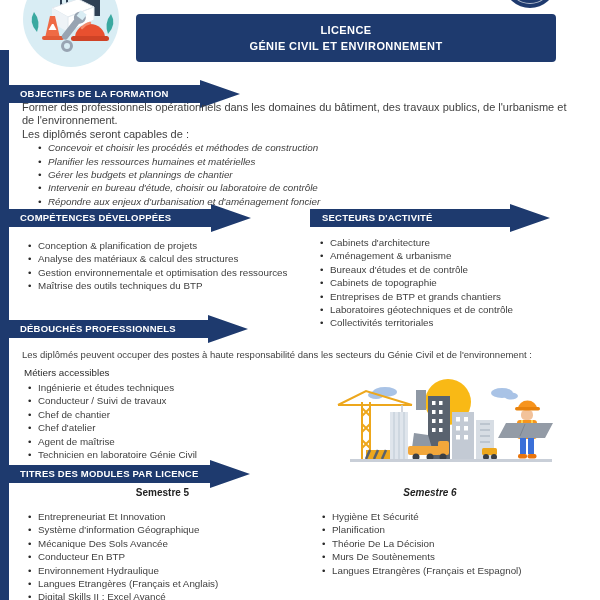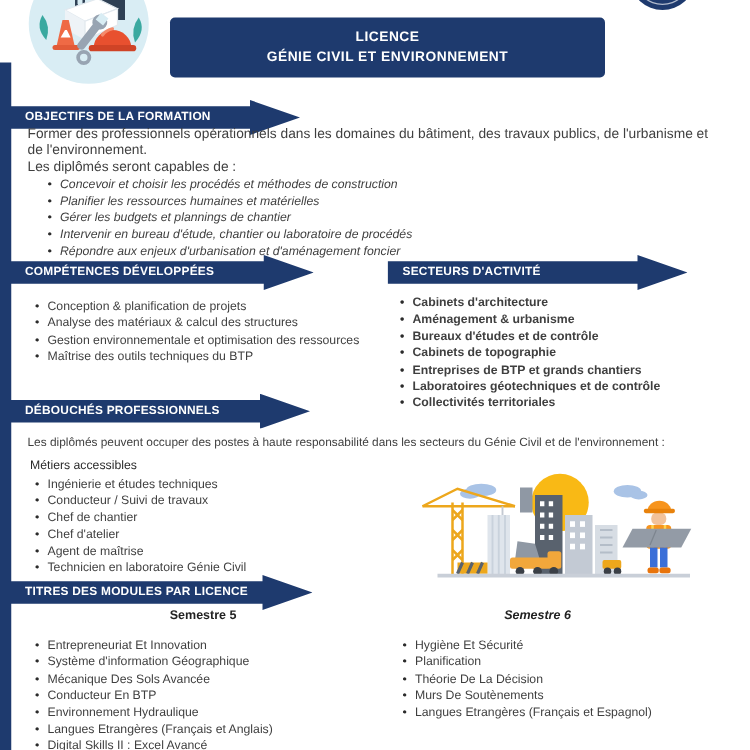--- a/index.html
+++ b/index.html
@@ -7,21 +7,21 @@
     --text:#3f3f3f;
     --dark:#2b2b2b;
   }
   html,body{margin:0;padding:0;background:#fff;}
   .page{
     position:relative;width:600px;height:600px;background:#ffffff;overflow:hidden;
     font-family:"Liberation Sans",sans-serif;color:var(--text);
   }
   .stripe{position:absolute;left:0;top:50px;width:9px;height:550px;background:var(--navy);}
   .title-banner{
-    position:absolute;left:136px;top:14px;width:348px;height:48px;background:var(--navy);
+    position:absolute;left:136px;top:14px;width:420px;height:48px;background:var(--navy);
     border-radius:4px;display:flex;flex-direction:column;align-items:center;justify-content:center;
     color:#fff;font-weight:bold;font-size:11px;letter-spacing:.4px;line-height:16px;text-align:center;
   }
   .badge{
     position:absolute;left:505px;top:-38px;width:50px;height:46px;border-radius:50%;
     background:var(--navy);
   }
   .badge .ring{position:absolute;inset:4px;border:1px solid rgba(255,255,255,.65);border-radius:50%;}
   .hero{position:absolute;left:22px;top:-30px;width:98px;height:98px;}
   .banner{
@@ -35,21 +35,21 @@
   .b-secteurs{left:310px;top:204px;width:240px;}
   .b-debouches{left:8px;top:315px;width:240px;}
   .b-titres{left:8px;top:460px;width:242px;}
   .para{font-size:11px;line-height:13.4px;margin:0;}
   .objectifs-text{position:absolute;left:22px;top:101px;width:548px;}
   .blist{list-style:none;margin:0;padding:0;}
   .blist li{position:relative;padding-left:12px;line-height:13.4px;font-size:9.8px;}
   .blist li::before{content:"•";position:absolute;left:2px;color:var(--dark);}
   .objectifs-text .blist{margin-left:14px;font-style:italic;}
   .competences-list{position:absolute;left:26px;top:239px;width:290px;}
-  .secteurs-list{position:absolute;left:318px;top:236px;width:265px;font-weight:bold;}
+  .secteurs-list{position:absolute;left:318px;top:236px;width:265px;}
   .debouches-intro{position:absolute;left:22px;top:348px;width:565px;font-size:9.5px;line-height:13px;margin:0;}
   .metiers-subheading{position:absolute;left:24px;top:367px;font-size:9.8px;font-weight:normal;color:var(--dark);}
   .metiers-list{position:absolute;left:26px;top:381px;width:300px;}
   .site{position:absolute;left:332px;top:372px;width:232px;height:98px;}
   .sem-title{position:absolute;top:487px;font-size:10px;font-weight:bold;color:#222;text-align:center;}
   .sem5-title{left:30px;width:265px;}
   .sem6-title{left:305px;width:250px;font-style:italic;}
   .sem5-list{position:absolute;left:26px;top:510px;width:285px;}
   .sem6-list{position:absolute;left:320px;top:510px;width:268px;}
 </style>
@@ -132,21 +132,21 @@
     <span>TITRES DES MODULES PAR LICENCE</span>
   </div>
 
   <div class="objectifs-text">
     <p class="para">Former des professionnels opérationnels dans les domaines du bâtiment, des travaux publics, de l'urbanisme et de l'environnement.</p>
     <p class="para">Les diplômés seront capables de :</p>
     <ul class="blist">
       <li>Concevoir et choisir les procédés et méthodes de construction</li>
       <li>Planifier les ressources humaines et matérielles</li>
       <li>Gérer les budgets et plannings de chantier</li>
-      <li>Intervenir en bureau d'étude, chantier ou laboratoire de procédés</li>
+      <li>Intervenir en bureau d'étude, choisir ou laboratoire de contrôle</li>
       <li>Répondre aux enjeux d'urbanisation et d'aménagement foncier</li>
     </ul>
   </div>
 
   <ul class="blist competences-list">
     <li>Conception &amp; planification de projets</li>
     <li>Analyse des matériaux &amp; calcul des structures</li>
     <li>Gestion environnementale et optimisation des ressources</li>
     <li>Maîtrise des outils techniques du BTP</li>
   </ul>

